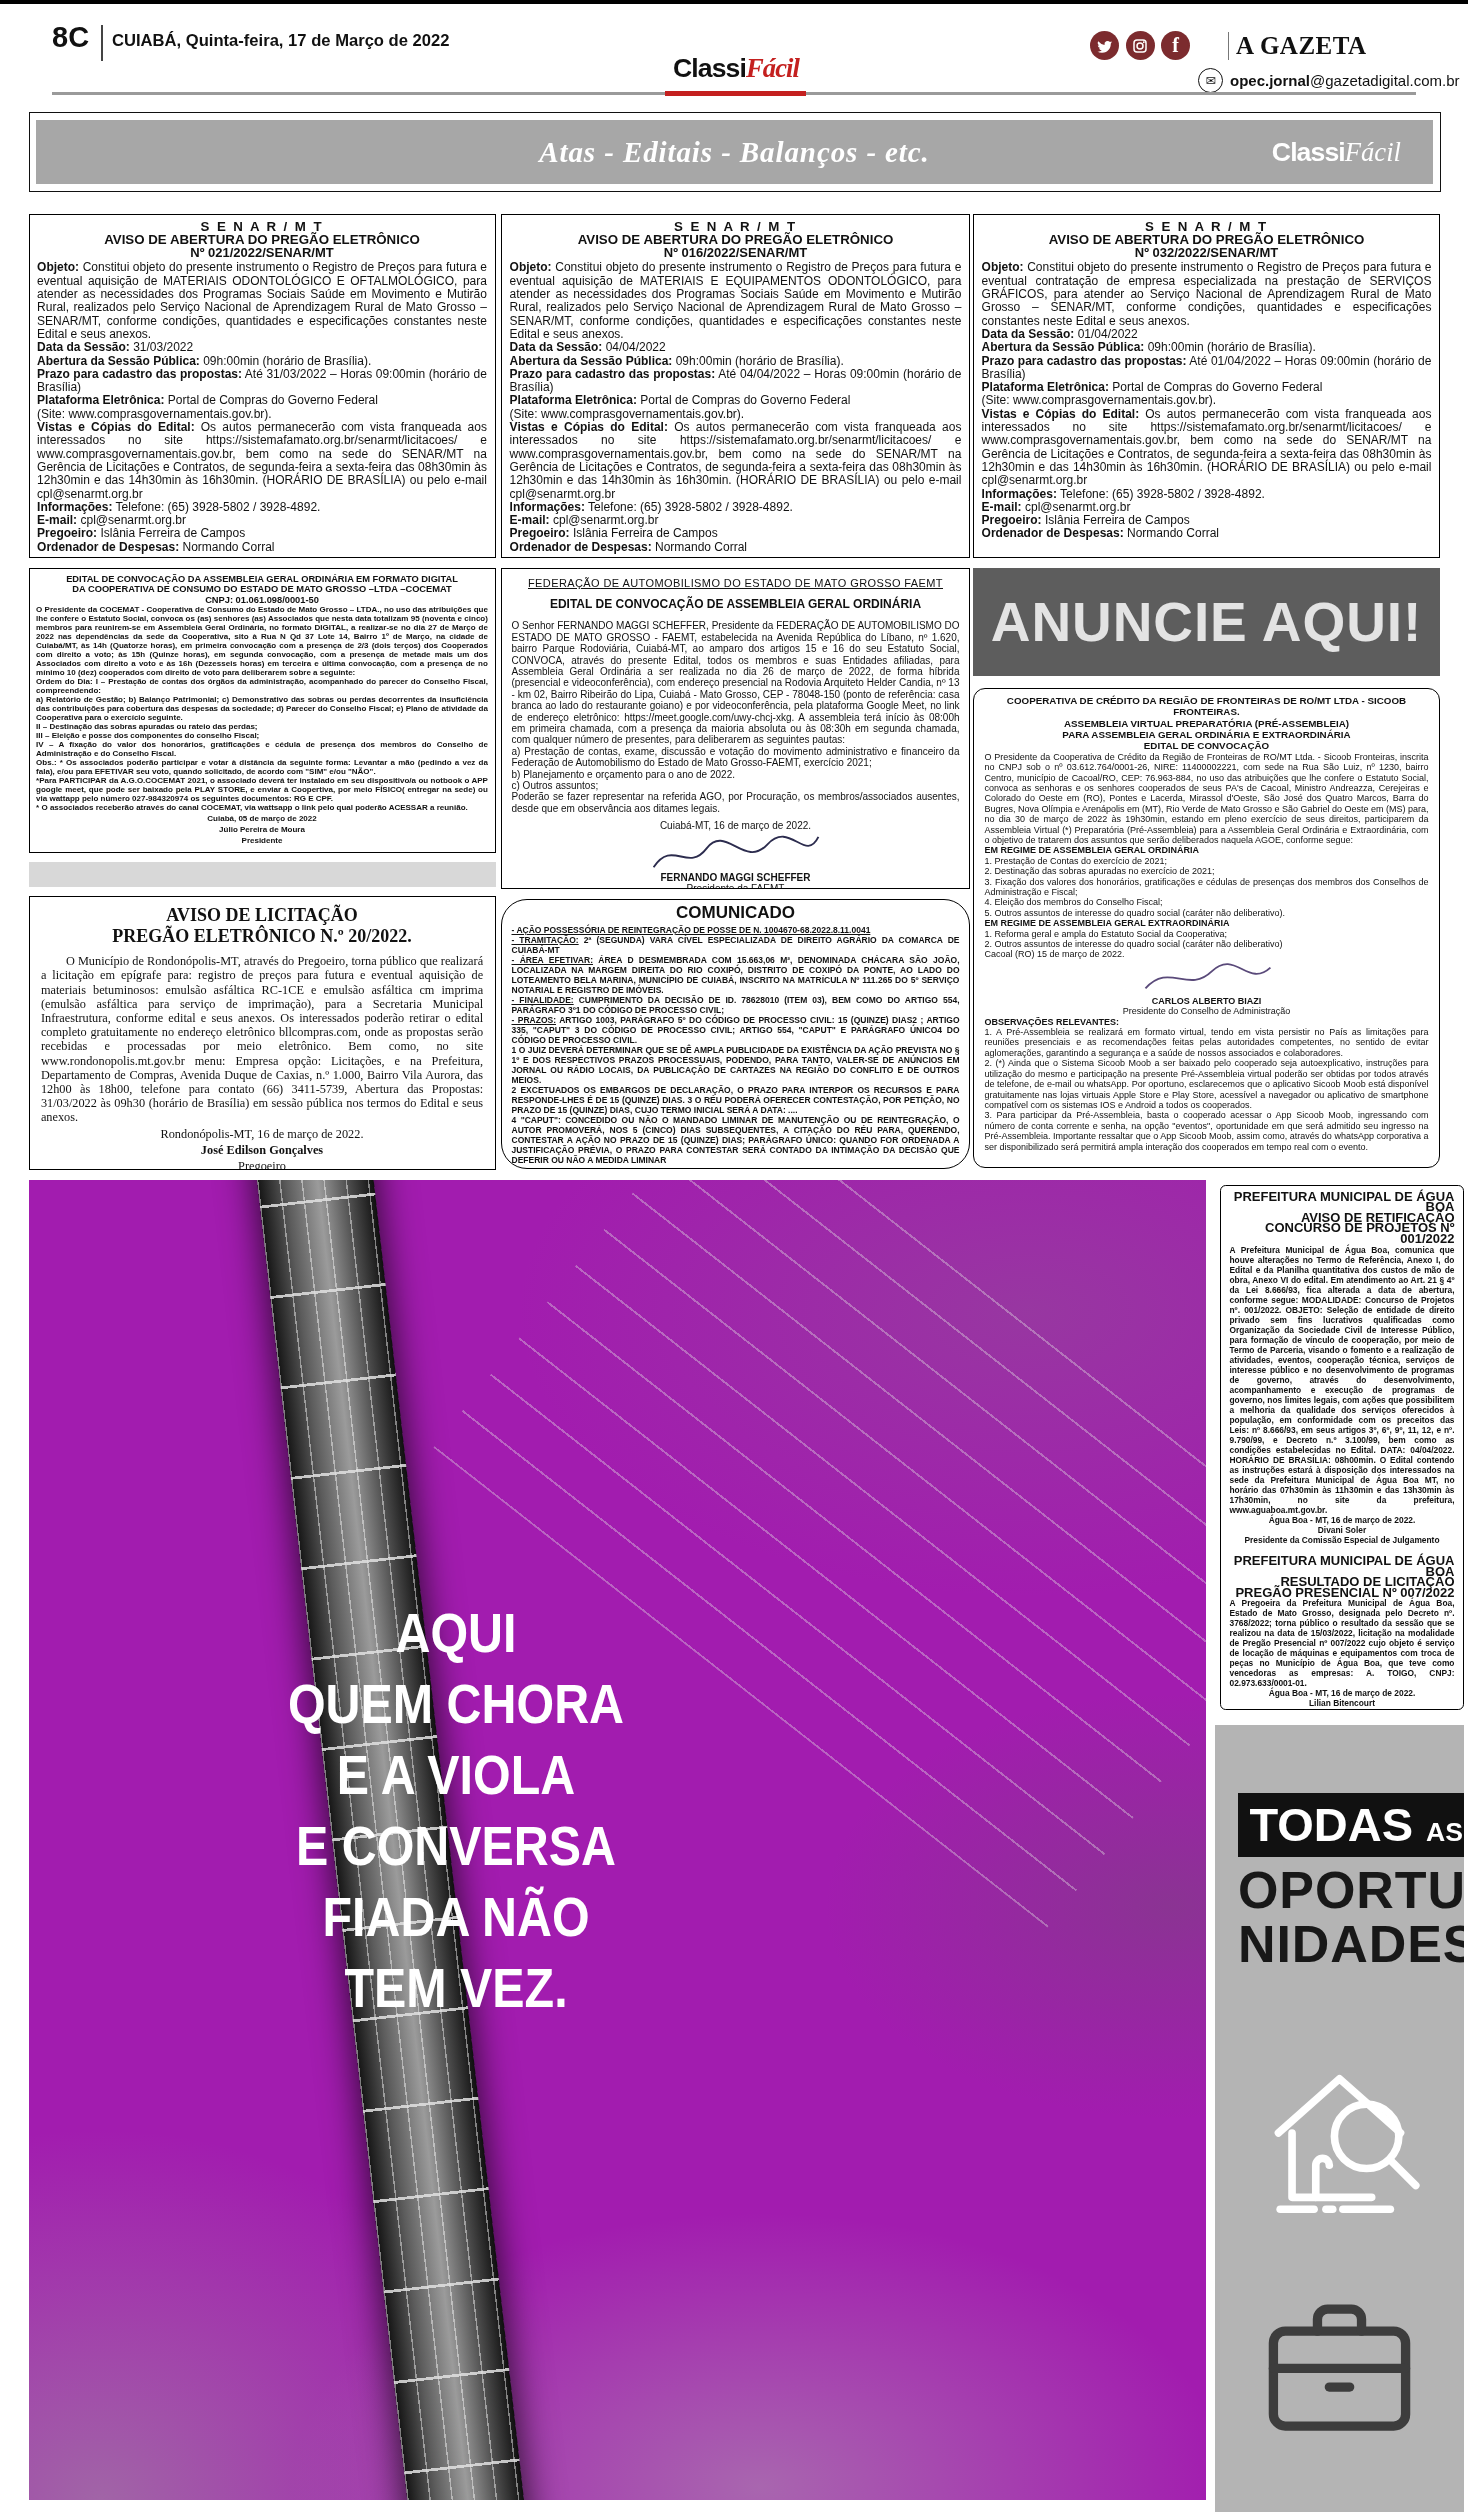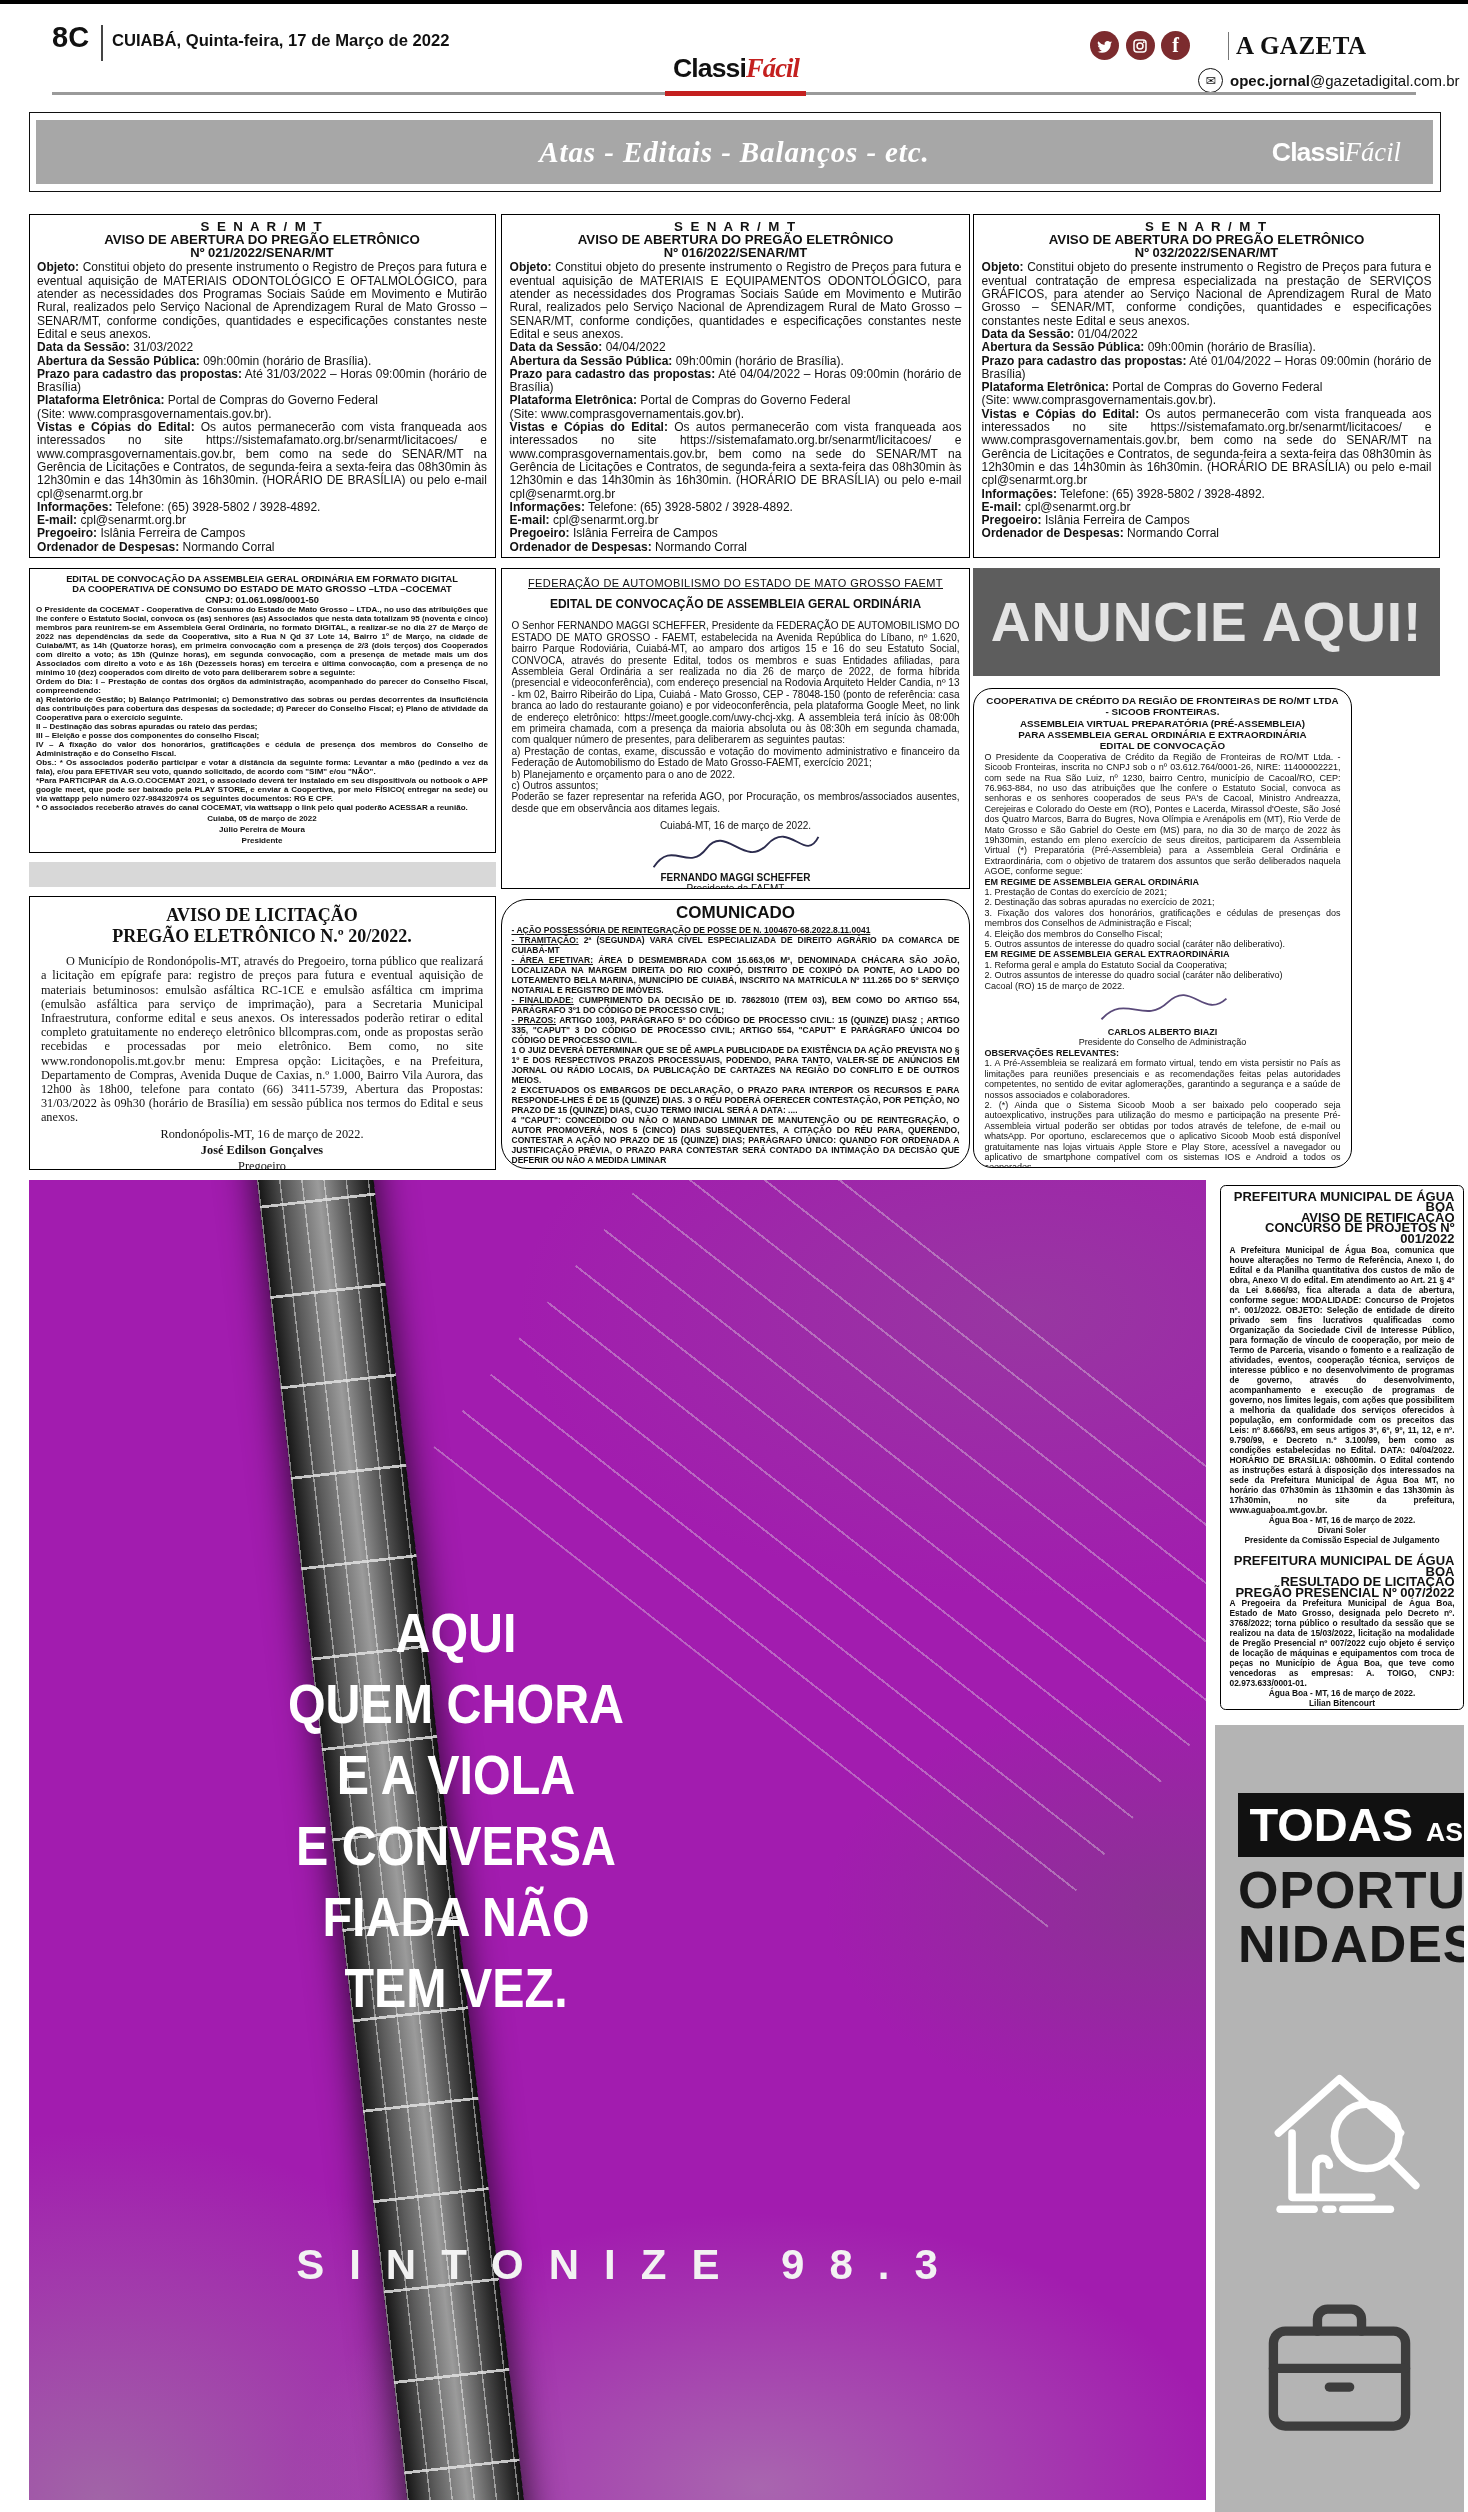--- a/index.html
+++ b/index.html
@@ -72,21 +72,21 @@
   .faemt .sigrole{text-align:center;}
   .sigsvg{display:block;margin:0 auto;}
   .comunicado{left:501px;top:899px;width:469px;height:270px;padding:5.7px 9.5px;
               font-size:8.5px;line-height:10px;font-weight:700;border-radius:26px;}
   .comunicado .ttl{text-align:center;font-weight:800;font-size:17px;margin:1.9px 0 7.6px;}
   .comunicado p{margin:0;text-align:justify;}
   .comunicado .u{text-decoration:underline;}
   .anuncie{left:973px;top:568px;width:467px;height:108px;background:#5d5d5d;display:flex;
            align-items:center;justify-content:center;color:#e3e3e3;font-size:55px;
            font-weight:800;letter-spacing:0.9px;}
-  .sicoob{left:973px;top:688px;width:379px;height:480px;border-radius:19px;padding:5.7px 10.4px;
+  .sicoob{left:973px;top:688px;width:467px;height:480px;border-radius:12px;padding:5.7px 10.4px;
           font-size:9px;line-height:10.4px;}
   .sicoob .h{text-align:center;font-weight:800;font-size:9.8px;line-height:11.4px;}
   .sicoob p{margin:0;text-align:justify;}
   .sicoob .bh{font-weight:800;}
   .sicoob .signame{text-align:center;font-weight:800;}
   .sicoob .sigrole{text-align:center;}
   .aguaboa{left:1220px;top:1185px;width:244px;height:525px;border-radius:5.7px;padding:5.7px 8.5px;
            font-size:8.4px;line-height:10px;font-weight:700;}
   .aguaboa .h{text-align:right;font-weight:800;font-size:13px;line-height:10.6px;}
   .aguaboa p{margin:0;text-align:justify;}
@@ -333,21 +333,20 @@
     <div class="neck"></div>
     <div class="strings"></div>
     <div class="slogan">
       <div>AQUI</div>
       <div>QUEM CHORA</div>
       <div>E A VIOLA</div>
       <div>E CONVERSA</div>
       <div>FIADA NÃO</div>
       <div>TEM VEZ.</div>
     </div>
-    <div class="tagline">SINTONIZE 98.3</div>
   </div>
 
   <div class="abs todas">
     <div class="todas-head"><span>TODAS</span> <span class="as">AS</span></div>
     <div class="oportu">OPORTU</div>
     <div class="oportu">NIDADES</div>
     <svg class="icon-house" width="171" height="161" viewBox="0 0 200 190" fill="none" stroke="#fff" stroke-width="9" stroke-linecap="round" stroke-linejoin="round">
       <path d="M28 92 L100 28 L172 92"></path>
       <path d="M44 92 V168 H138"></path>
       <path d="M72 168 V130 a8 8 0 0 1 16 0"></path>

